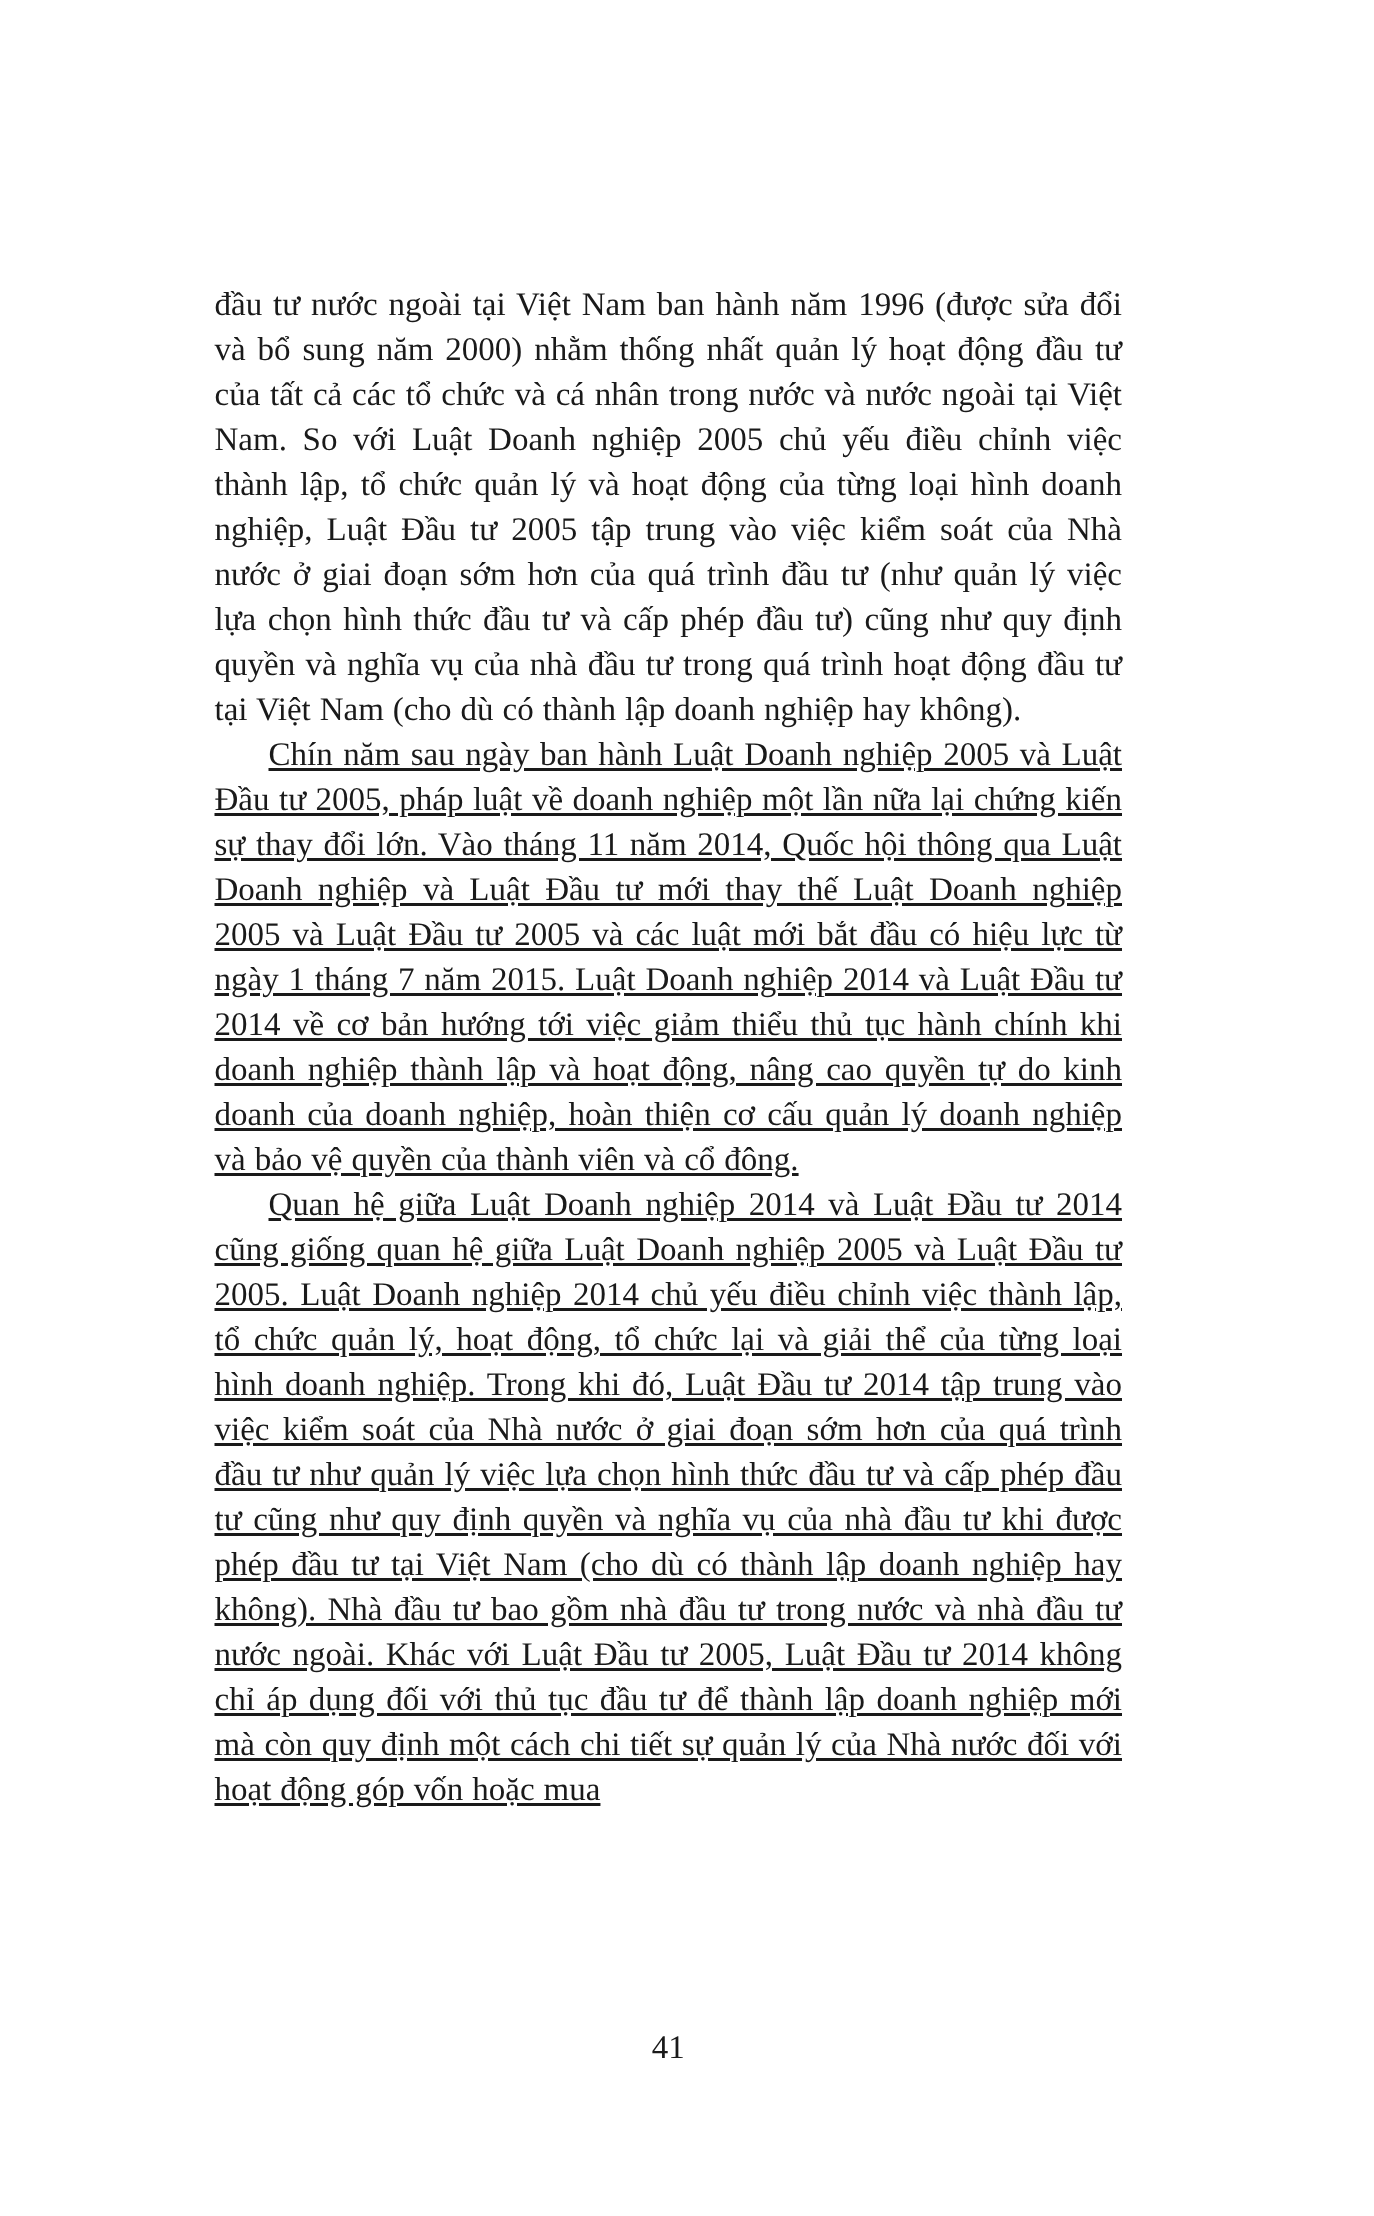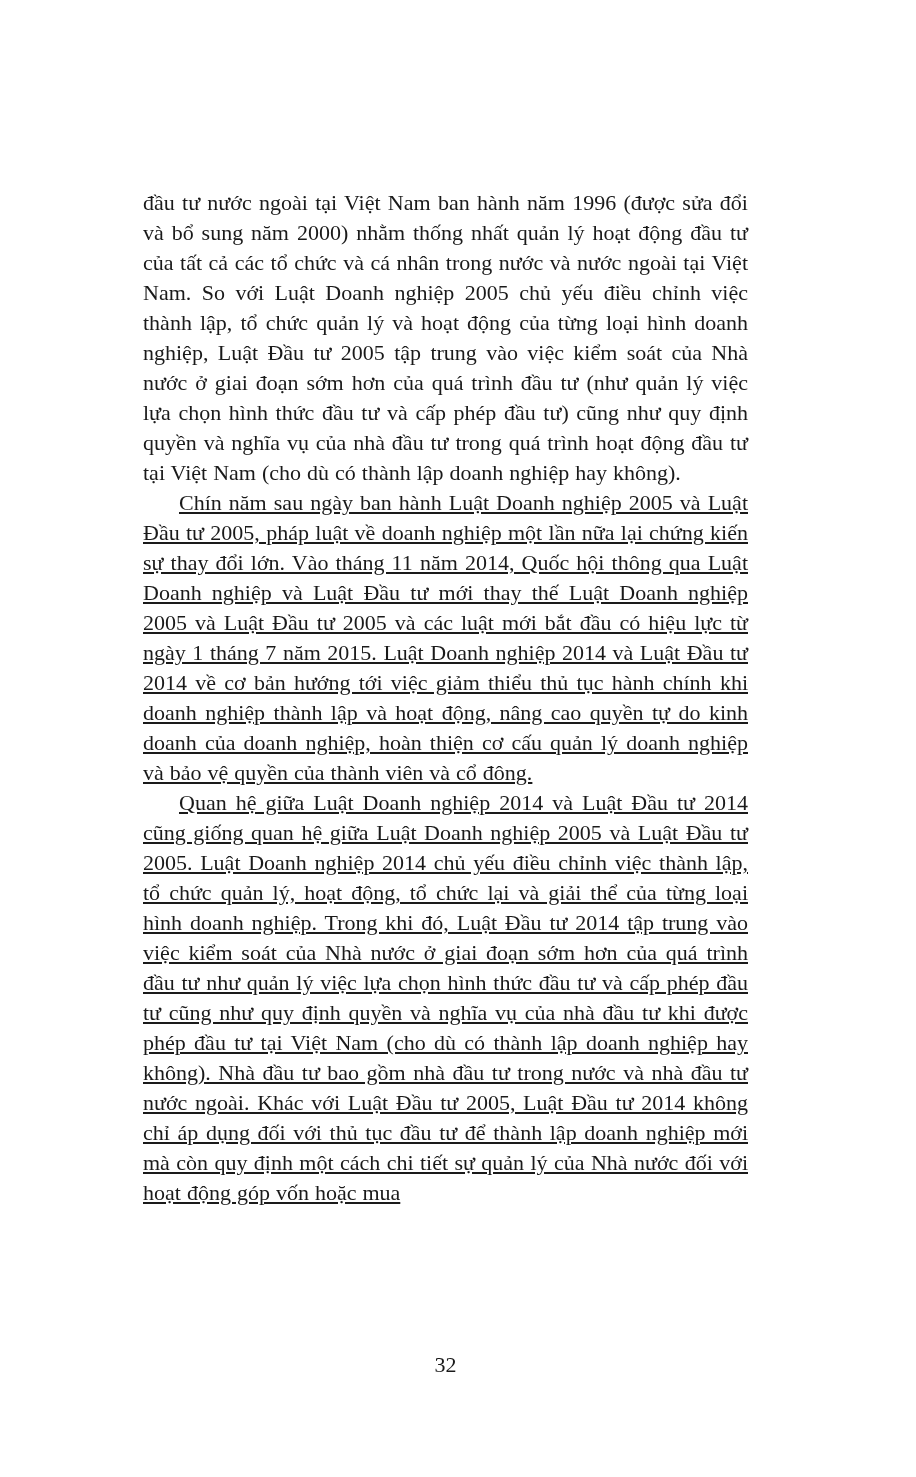--- a/index.html
+++ b/index.html
@@ -53,14 +53,14 @@
 </style>
 </head>
 <body>
 
 <div class="page">
   <div class="text-block">
     <p class="para">đầu tư nước ngoài tại Việt Nam ban hành năm 1996 (được sửa đổi và bổ sung năm 2000) nhằm thống nhất quản lý hoạt động đầu tư của tất cả các tổ chức và cá nhân trong nước và nước ngoài tại Việt Nam.  So với Luật Doanh nghiệp 2005 chủ yếu điều chỉnh việc thành lập, tổ chức quản lý và hoạt động của từng loại hình doanh nghiệp, Luật Đầu tư 2005 tập trung vào việc kiểm soát của Nhà nước ở giai đoạn sớm hơn của quá trình đầu tư (như quản lý việc lựa chọn hình thức đầu tư và cấp phép đầu tư) cũng như quy định quyền và nghĩa vụ của nhà đầu tư trong quá trình hoạt động đầu tư tại Việt Nam (cho dù có thành lập doanh nghiệp hay không).</p>
     <p class="para indented">Chín năm sau ngày ban hành Luật Doanh nghiệp 2005 và Luật Đầu tư 2005, pháp luật về doanh nghiệp một lần nữa lại chứng kiến sự thay đổi lớn.  Vào tháng 11 năm 2014, Quốc hội thông qua Luật Doanh nghiệp và Luật Đầu tư mới thay thế Luật Doanh nghiệp 2005 và Luật Đầu tư 2005 và các luật mới bắt đầu có hiệu lực từ ngày 1 tháng 7 năm 2015.  Luật Doanh nghiệp 2014 và Luật Đầu tư 2014 về cơ bản hướng tới việc giảm thiểu thủ tục hành chính khi doanh nghiệp thành lập và hoạt động, nâng cao quyền tự do kinh doanh của doanh nghiệp, hoàn thiện cơ cấu quản lý doanh nghiệp và bảo vệ quyền của thành viên và cổ đông.</p>
     <p class="para indented">Quan hệ giữa Luật Doanh nghiệp 2014 và Luật Đầu tư 2014 cũng giống quan hệ giữa Luật Doanh nghiệp 2005 và Luật Đầu tư 2005.  Luật Doanh nghiệp 2014 chủ yếu điều chỉnh việc thành lập, tổ chức quản lý, hoạt động, tổ chức lại và giải thể của từng loại hình doanh nghiệp.  Trong khi đó, Luật Đầu tư 2014 tập trung vào việc kiểm soát của Nhà nước ở giai đoạn sớm hơn của quá trình đầu tư như quản lý việc lựa chọn hình thức đầu tư và cấp phép đầu tư cũng như quy định quyền và nghĩa vụ của nhà đầu tư khi được phép đầu tư tại Việt Nam (cho dù có thành lập doanh nghiệp hay không).  Nhà đầu tư bao gồm nhà đầu tư trong nước và nhà đầu tư nước ngoài.  Khác với Luật Đầu tư 2005, Luật Đầu tư 2014 không chỉ áp dụng đối với thủ tục đầu tư để thành lập doanh nghiệp mới mà còn quy định một cách chi tiết sự quản lý của Nhà nước đối với hoạt động góp vốn hoặc mua</p>
   </div>
-  <div class="page-number">32</div>
+  <div class="page-number">41</div>
 </div>
 
 </body></html>

